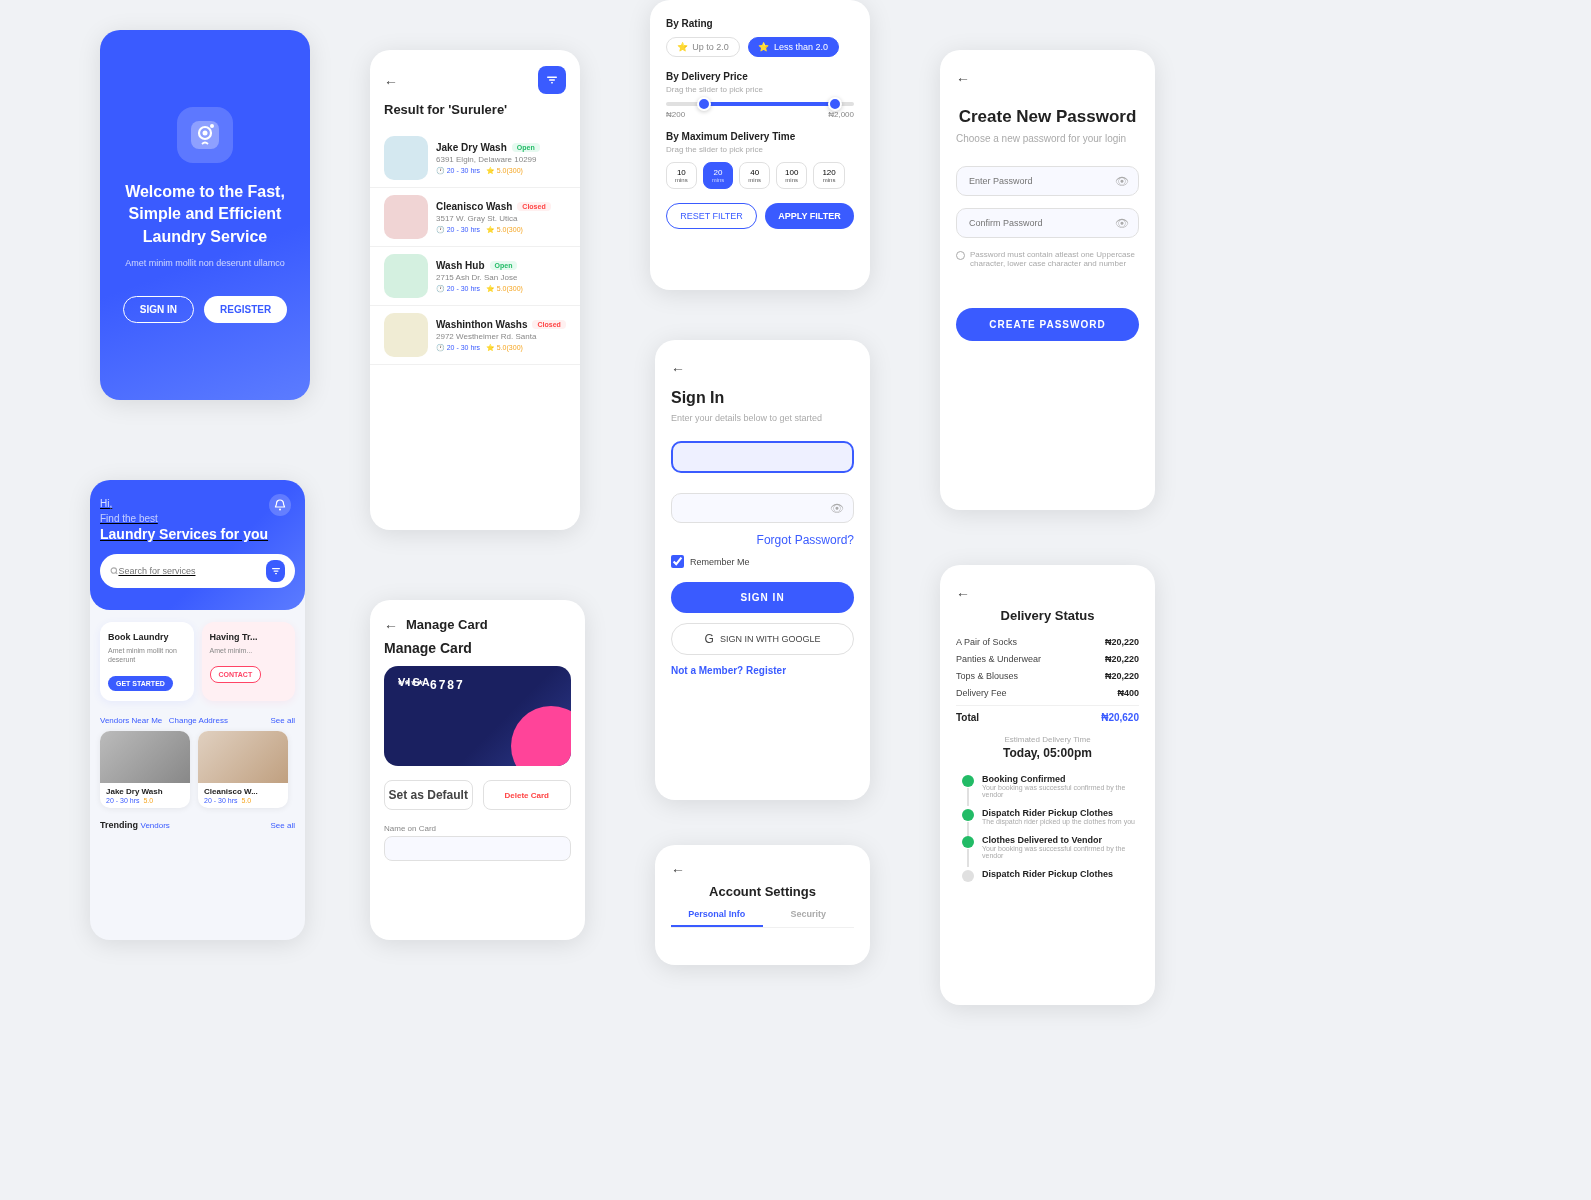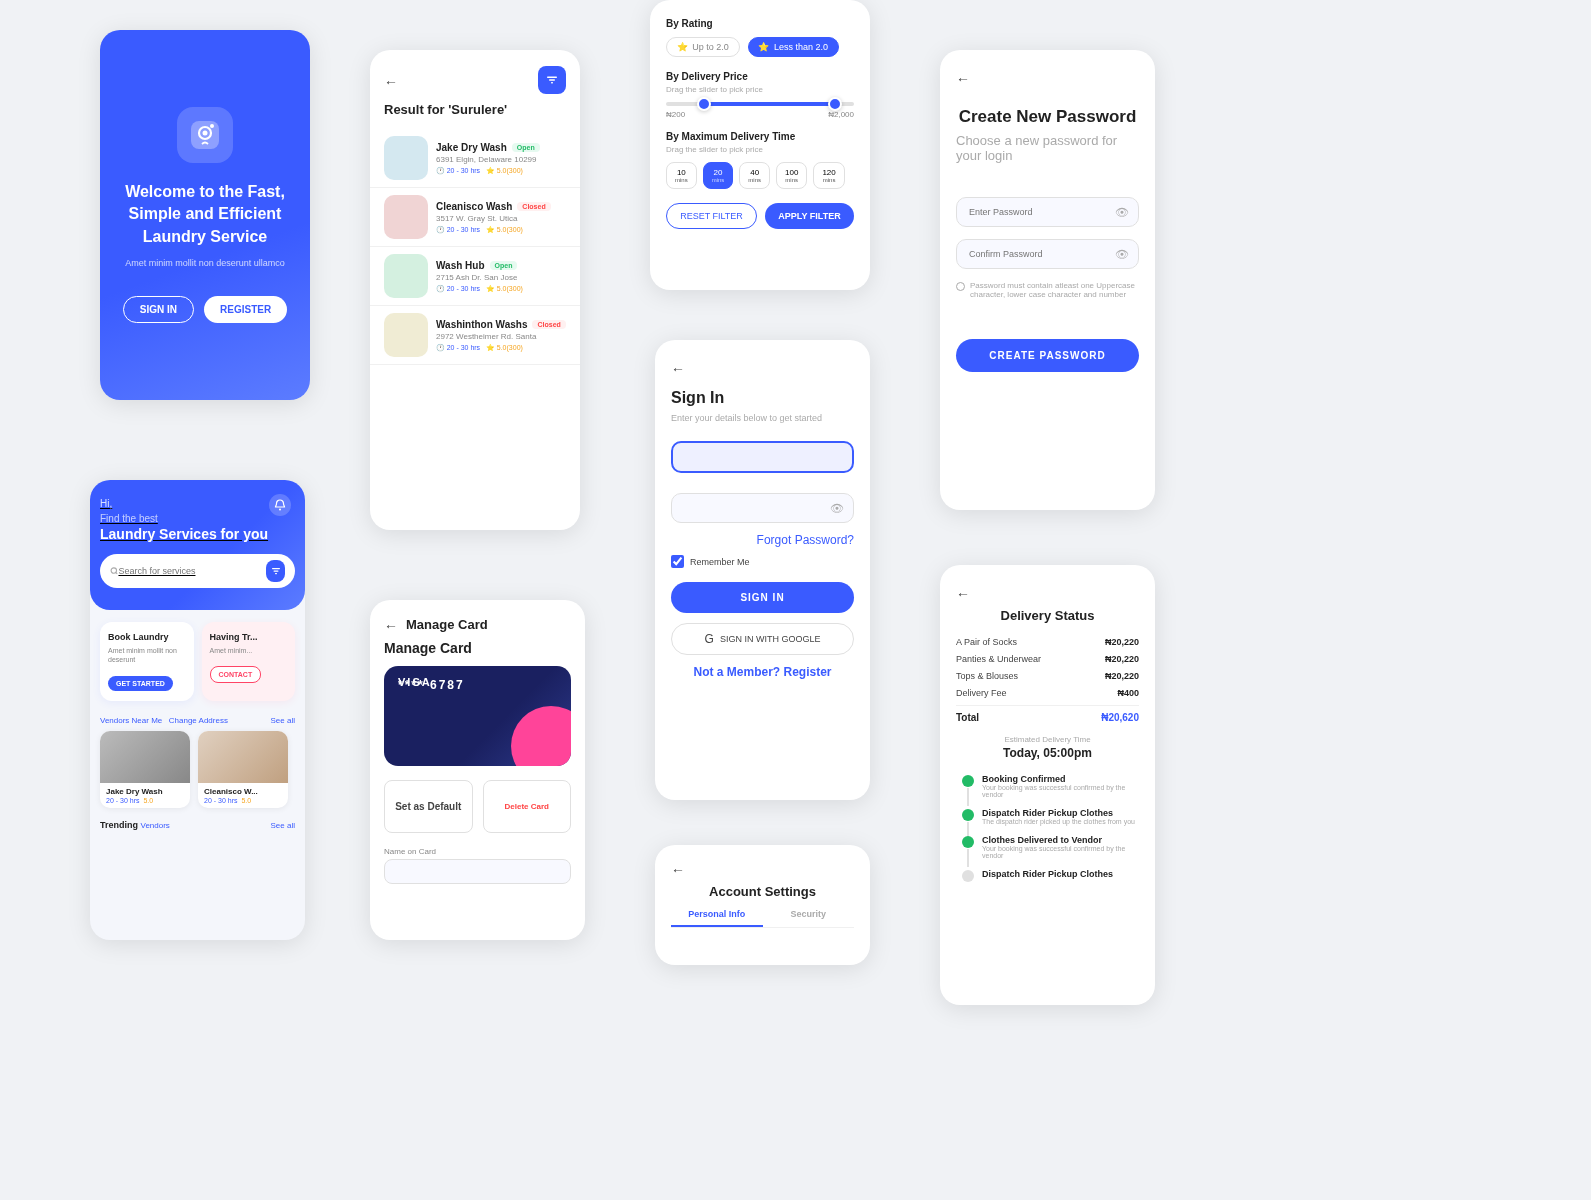--- a/index.html
+++ b/index.html
@@ -338,34 +338,34 @@
       border-radius: 20px; padding: 10px 0; font-size: 10px; font-weight: 700;
       cursor: pointer; margin-bottom: 10px; letter-spacing: 1px;
     }
     #screen-signin .btn-google {
       width: 100%; background: #fff; color: #444; border: 1.5px solid #e0e0e0;
       border-radius: 20px; padding: 8px 0; font-size: 9px;
       cursor: pointer; display: flex; align-items: center; justify-content: center; gap: 6px;
       margin-bottom: 10px;
     }
     #screen-signin .google-icon { font-size: 12px; }
-    #screen-signin .register-row { text-align: center; font-size: 12px; color: #aaa; }
+    #screen-signin .register-row { font-size: 10px; color: #aaa; }
     #screen-signin .register-row span { color: #3a5bff; font-weight: 600; cursor: pointer; }
 
     
     #screen-password {
       width: 215px;
       height: 460px;
       top: 50px;
       left: 940px;
       padding: 18px 16px;
     }
     #screen-password .back-btn { font-size: 14px; color: #444; cursor: pointer; background: none; border: none; margin-bottom: 22px; display: inline-block; }
     #screen-password .pw-title { font-size: 17px; font-weight: 700; color: #222; margin-bottom: 6px; text-align: center; }
-    #screen-password .pw-sub { font-size: 13px; color: #aaa; margin-bottom: 34px; }
+    #screen-password .pw-sub { font-size: 10px; color: #aaa; margin-bottom: 22px; }
     #screen-password .pw-input-row { position: relative; margin-bottom: 12px; }
     #screen-password .pw-input-row input {
       width: 100%; border: 1.5px solid #e0e0e0; border-radius: 10px;
       padding: 9px 12px; font-size: 9px; color: #222;
       outline: none; background: #f8f9ff;
     }
     #screen-password .pw-input-row .eye-icon {
       position: absolute; right: 10px; top: 50%; transform: translateY(-50%);
       font-size: 11px; color: #aaa; cursor: pointer;
     }
@@ -407,21 +407,21 @@
       position: absolute; bottom: -20px; right: -20px;
       width: 80px; height: 80px;
       background: #ff4499;
       border-radius: 50%;
     }
     #screen-manage-card .credit-card .visa-label { color: #fff; font-size: 11px; font-weight: 700; position: absolute; top: 10px; left: 14px; letter-spacing: 2px; }
     #screen-manage-card .credit-card .card-number { color: #fff; font-size: 12px; font-weight: 600; letter-spacing: 2px; }
     #screen-manage-card .card-actions { display: flex; gap: 10px; padding: 0 14px 14px; }
     #screen-manage-card .btn-default {
       flex: 1; border: 1.5px solid #e0e0e0; background: #fff; color: #444;
-      border-radius: 8px; padding: 20px 0; font-size: 10px; font-weight: 600; cursor: pointer;
+      border-radius: 8px; padding: 7px 0; font-size: 12px; font-weight: 600; cursor: pointer;
     }
     #screen-manage-card .btn-delete {
       flex: 1; border: 1.5px solid #e0e0e0; background: #fff; color: #ff4444;
       border-radius: 8px; padding: 7px 0; font-size: 8px; font-weight: 600; cursor: pointer;
     }
     #screen-manage-card .mc-form-label { font-size: 8px; color: #888; padding: 0 14px 3px; }
     #screen-manage-card .mc-form-input {
       margin: 0 14px 6px;
       border: 1.5px solid #e0e0e0; border-radius: 8px;
       padding: 7px 10px; font-size: 8px; color: #222;

